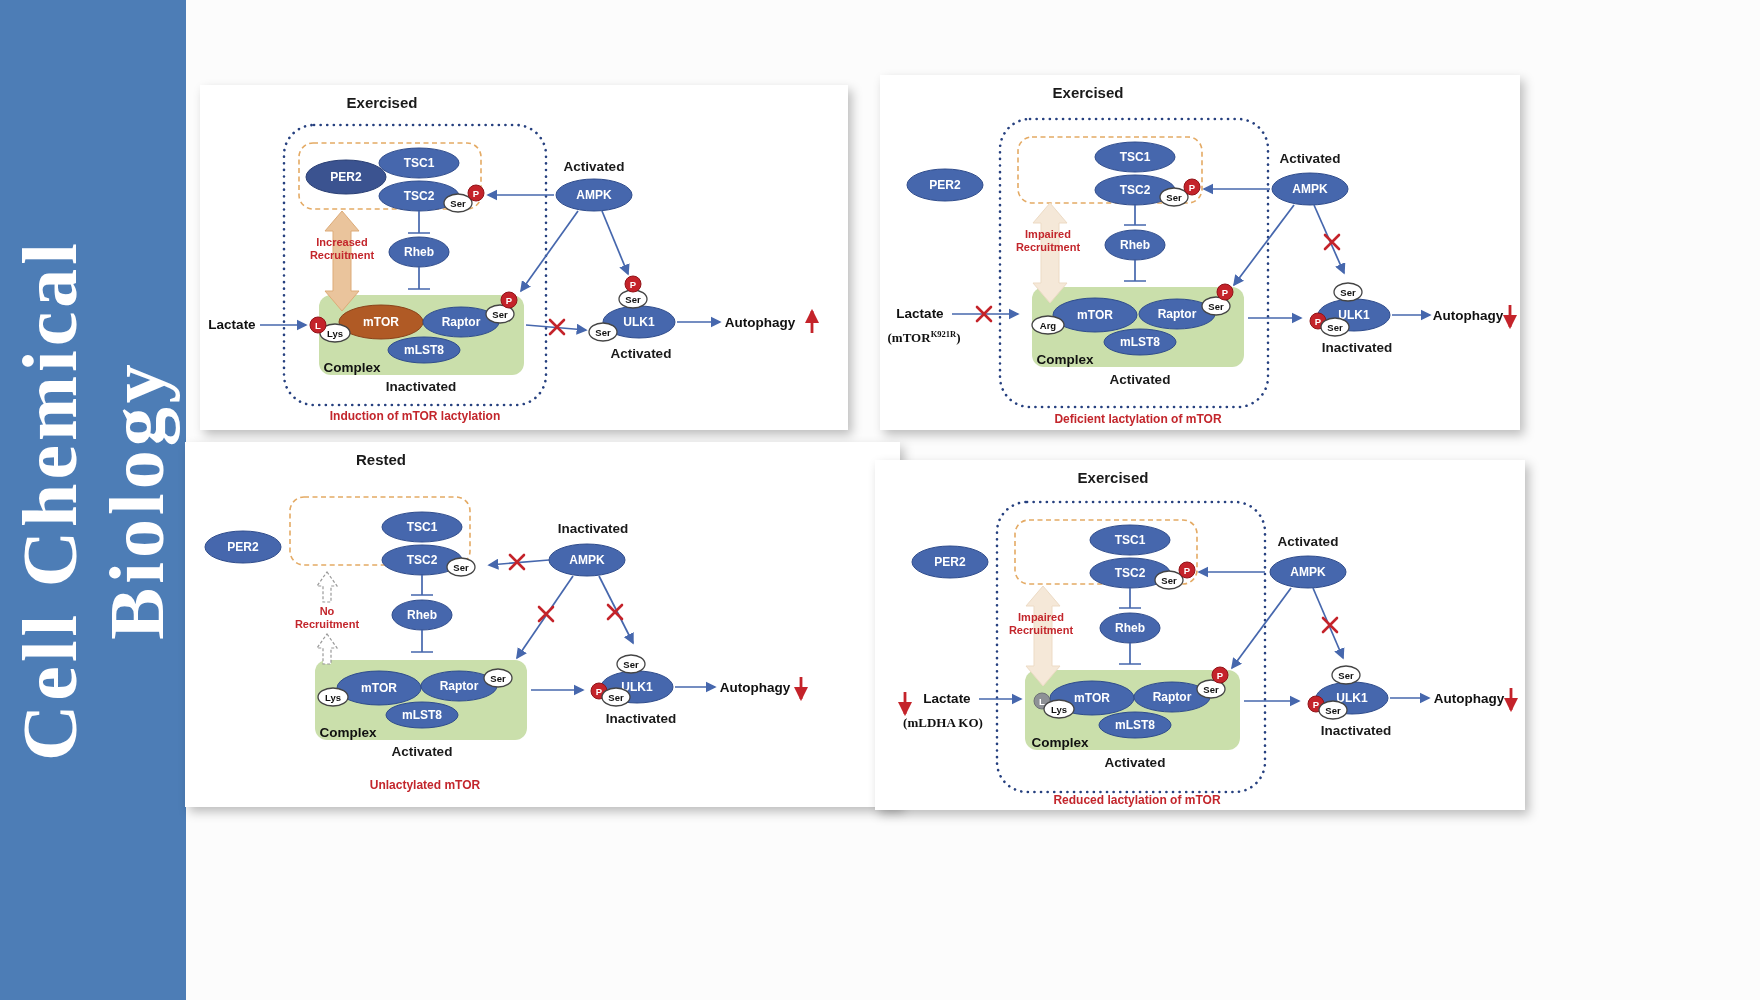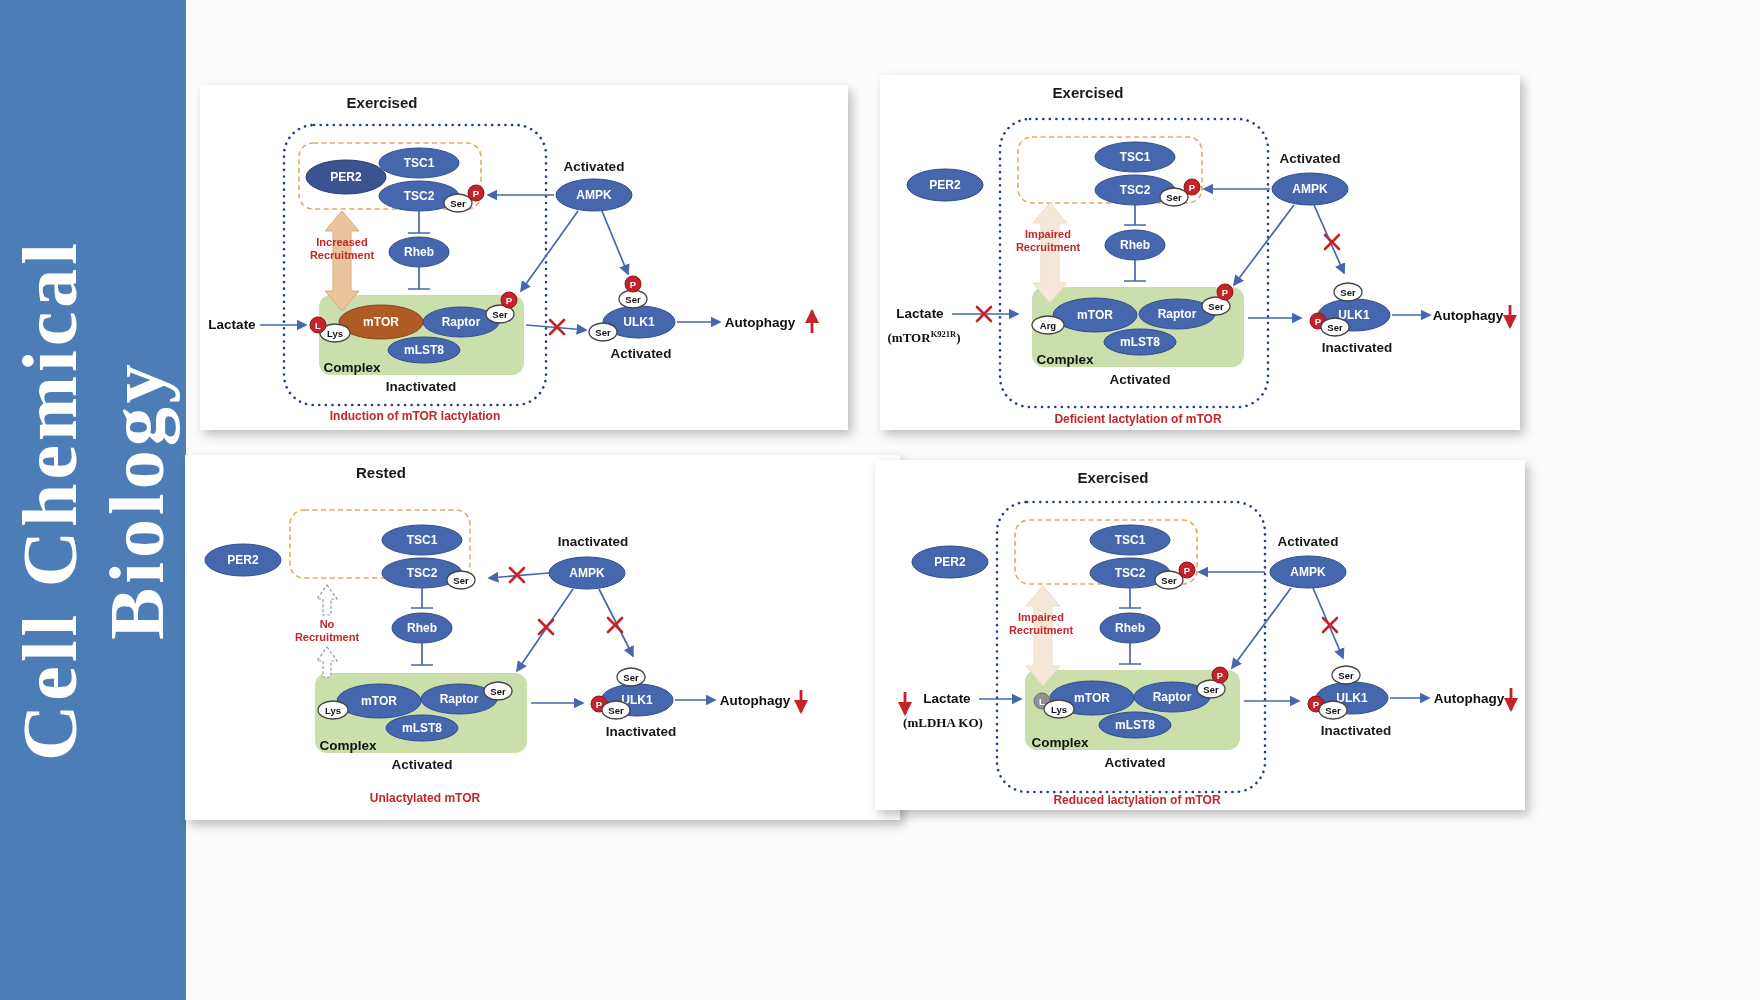--- a/index.html
+++ b/index.html
@@ -266,21 +266,21 @@
   </g>
   <text class="t-state" x="477" y="277">Inactivated</text>
 
   <line class="fl" x1="512" y1="240" x2="550" y2="240" marker-end="url(#arr)"></line>
   <text class="t-black" x="588" y="245">Autophagy</text>
   <line class="redfl" x1="630" y1="230" x2="630" y2="252" marker-end="url(#arr-red)"></line>
   <text class="t-red" x="258" y="348">Deficient lactylation of mTOR</text>
 </svg>
 </div>
 
-<div class="panel" style="left:185px;top:455px;width:715px;height:365px">
+<div class="panel" style="left:185px;top:442px;width:715px;height:365px">
 <svg viewBox="0 0 645 365" width="645" height="365">
   <text class="t-title" x="196" y="23">Rested</text>
   <rect class="frame-orange" x="105" y="55" width="180" height="68" rx="14"></rect>
   <rect class="green" x="130" y="218" width="212" height="80" rx="12"></rect>
 
   <path class="dasharrow" d="M142,130 L152,144 L146,144 L146,160 L138,160 L138,144 L132,144 Z"></path>
   <path class="dasharrow" d="M142,192 L152,206 L146,206 L146,222 L138,222 L138,206 L132,206 Z"></path>
   <text class="t-redsm" x="142" y="173">No</text>
   <text class="t-redsm" x="142" y="186">Recruitment</text>
 

